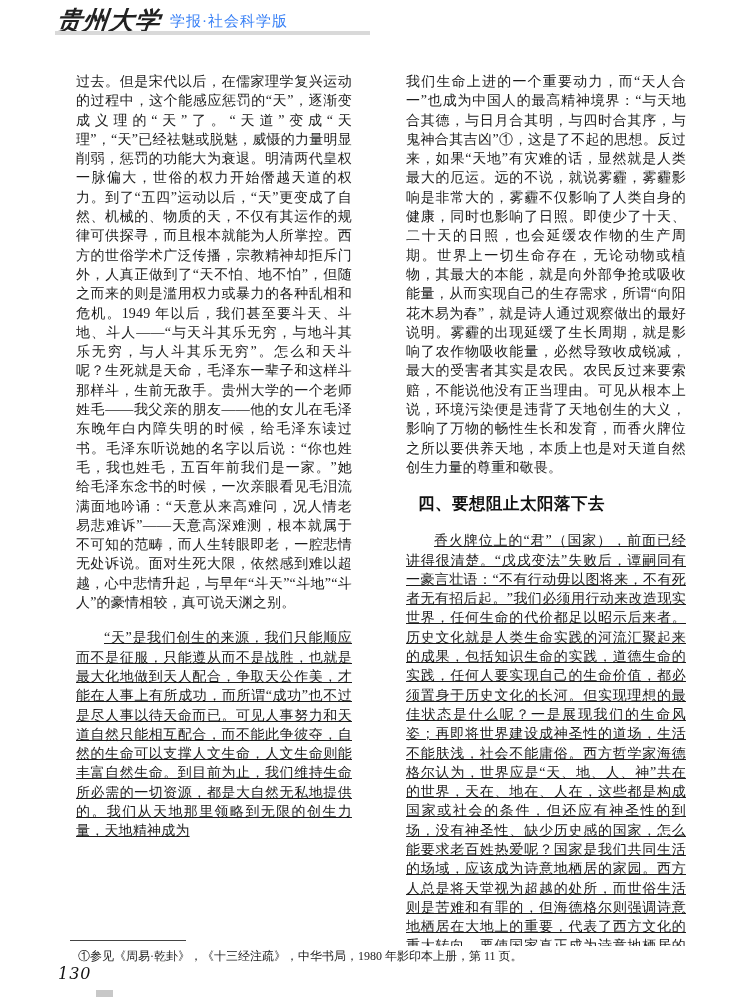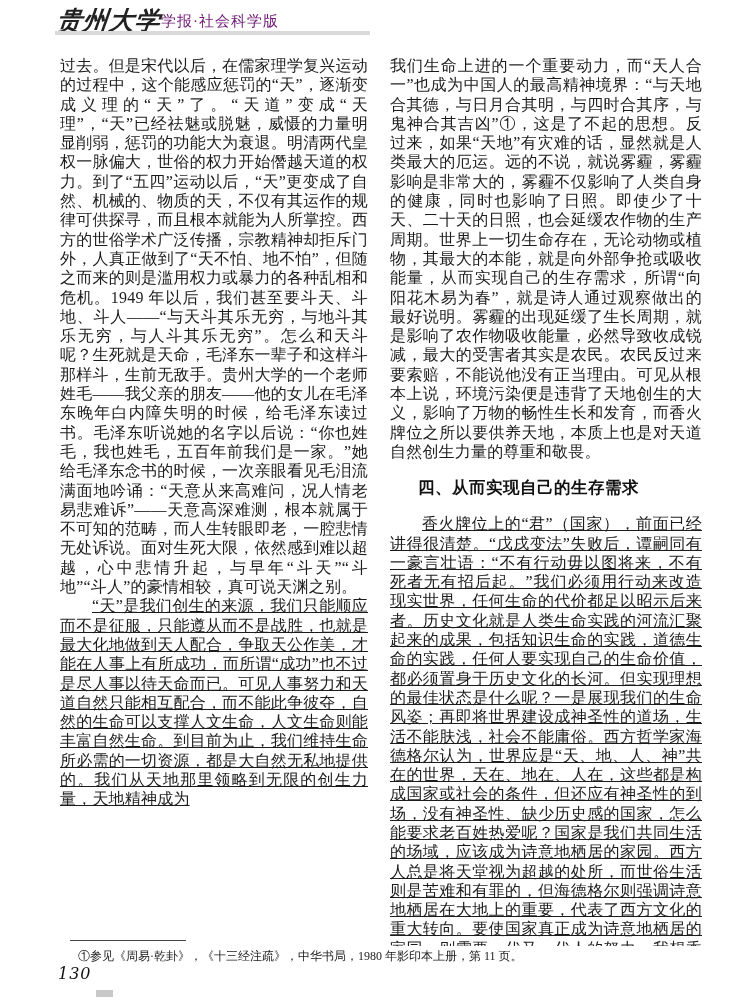--- a/index.html
+++ b/index.html
@@ -7,28 +7,28 @@
     position:relative;width:750px;height:1000px;background:#ffffff;overflow:hidden;
     font-family:"Liberation Serif","DejaVu Serif",serif;color:#1c1c1c;
   }
   
   .header{position:absolute;left:57px;top:4px;white-space:nowrap;}
   .logo{
     font-family:"DejaVu Serif","Liberation Serif",serif;
     font-style:italic;font-weight:bold;font-size:25px;color:#222;
     letter-spacing:1px;transform:skewX(-6deg);display:inline-block;
   }
-  .subtitle{font-size:15px;color:#701a75;letter-spacing:1px;vertical-align:3px;}
+  .subtitle{font-size:15px;color:#3b82f6;margin-left:9px;letter-spacing:1px;vertical-align:3px;}
   .header-rule{position:absolute;left:55px;top:31px;width:315px;height:4px;background:#d9d9d9;}
   
   .col{position:absolute;top:56px;overflow:hidden;}
   .col-left{left:60px;width:308px;height:860px;}
   .col-right{left:390px;width:312px;height:890px;}
   .col p{
-    margin:0;font-size:16px;line-height:19.3px;text-align:justify;
+    margin:16px;font-size:14px;line-height:19.3px;text-align:justify;
     text-justify:inter-ideograph;letter-spacing:0.2px;
   }
   .indent{text-indent:2em;text-decoration:underline;}
   .noindent{text-indent:0;}
   .section-heading{
     font-size:16.5px;font-weight:bold;color:#111;
     margin:16px 0 15px 28px;letter-spacing:0.5px;
   }
   
   .footnote-rule{position:absolute;left:70px;top:940px;width:116px;height:1px;background:#444;}
@@ -49,21 +49,21 @@
   </div>
   <div class="header-rule"></div>
 
   <div class="col col-left">
     <p class="noindent">过去。但是宋代以后，在儒家理学复兴运动的过程中，这个能感应惩罚的“天”，逐渐变成义理的“天”了。“天道”变成“天理”，“天”已经祛魅或脱魅，威慑的力量明显削弱，惩罚的功能大为衰退。明清两代皇权一脉偏大，世俗的权力开始僭越天道的权力。到了“五四”运动以后，“天”更变成了自然、机械的、物质的天，不仅有其运作的规律可供探寻，而且根本就能为人所掌控。西方的世俗学术广泛传播，宗教精神却拒斥门外，人真正做到了“天不怕、地不怕”，但随之而来的则是滥用权力或暴力的各种乱相和危机。1949 年以后，我们甚至要斗天、斗地、斗人——“与天斗其乐无穷，与地斗其乐无穷，与人斗其乐无穷”。怎么和天斗呢？生死就是天命，毛泽东一辈子和这样斗那样斗，生前无敌手。贵州大学的一个老师姓毛——我父亲的朋友——他的女儿在毛泽东晚年白内障失明的时候，给毛泽东读过书。毛泽东听说她的名字以后说：“你也姓毛，我也姓毛，五百年前我们是一家。”她给毛泽东念书的时候，一次亲眼看见毛泪流满面地吟诵：“天意从来高难问，况人情老易悲难诉”——天意高深难测，根本就属于不可知的范畴，而人生转眼即老，一腔悲情无处诉说。面对生死大限，依然感到难以超越，心中悲情升起，与早年“斗天”“斗地”“斗人”的豪情相较，真可说天渊之别。</p>
     <p class="indent">“天”是我们创生的来源，我们只能顺应而不是征服，只能遵从而不是战胜，也就是最大化地做到天人配合，争取天公作美，才能在人事上有所成功，而所谓“成功”也不过是尽人事以待天命而已。可见人事努力和天道自然只能相互配合，而不能此争彼夺，自然的生命可以支撑人文生命，人文生命则能丰富自然生命。到目前为止，我们维持生命所必需的一切资源，都是大自然无私地提供的。我们从天地那里领略到无限的创生力量，天地精神成为</p>
   </div>
 
   <div class="col col-right">
     <p class="noindent">我们生命上进的一个重要动力，而“天人合一”也成为中国人的最高精神境界：“与天地合其德，与日月合其明，与四时合其序，与鬼神合其吉凶”①，这是了不起的思想。反过来，如果“天地”有灾难的话，显然就是人类最大的厄运。远的不说，就说雾霾，雾霾影响是非常大的，雾霾不仅影响了人类自身的健康，同时也影响了日照。即使少了十天、二十天的日照，也会延缓农作物的生产周期。世界上一切生命存在，无论动物或植物，其最大的本能，就是向外部争抢或吸收能量，从而实现自己的生存需求，所谓“向阳花木易为春”，就是诗人通过观察做出的最好说明。雾霾的出现延缓了生长周期，就是影响了农作物吸收能量，必然导致收成锐减，最大的受害者其实是农民。农民反过来要索赔，不能说他没有正当理由。可见从根本上说，环境污染便是违背了天地创生的大义，影响了万物的畅性生长和发育，而香火牌位之所以要供养天地，本质上也是对天道自然创生力量的尊重和敬畏。</p>
-    <h3 class="section-heading">四、从而实现自己的生存需求</h3>
+    <h3 class="section-heading">四、要想阻止太阳落下去</h3>
     <p class="indent">香火牌位上的“君”（国家），前面已经讲得很清楚。“戊戌变法”失败后，谭嗣同有一豪言壮语：“不有行动毋以图将来，不有死者无有招后起。”我们必须用行动来改造现实世界，任何生命的代价都足以昭示后来者。历史文化就是人类生命实践的河流汇聚起来的成果，包括知识生命的实践，道德生命的实践，任何人要实现自己的生命价值，都必须置身于历史文化的长河。但实现理想的最佳状态是什么呢？一是展现我们的生命风姿；再即将世界建设成神圣性的道场，生活不能肤浅，社会不能庸俗。西方哲学家海德格尔认为，世界应是“天、地、人、神”共在的世界，天在、地在、人在，这些都是构成国家或社会的条件，但还应有神圣性的到场，没有神圣性、缺少历史感的国家，怎么能要求老百姓热爱呢？国家是我们共同生活的场域，应该成为诗意地栖居的家园。西方人总是将天堂视为超越的处所，而世俗生活则是苦难和有罪的，但海德格尔则强调诗意地栖居在大地上的重要，代表了西方文化的重大转向。要使国家真正成为诗意地栖居的家园，则需要一代又一代人的努力。我想香火牌位上供奉的“君”，显然象征的就是这样的国家。</p>
     <p class="indent">谭嗣同说的行动，朱元璋也跟着一命呜呼。没有</p>
   </div>
 
   <div class="footnote-rule"></div>
   <div class="footnote">①参见《周易·乾卦》，《十三经注疏》，中华书局，1980 年影印本上册，第 11 页。</div>
 
   <div class="page-number">130</div>
   <div class="page-number-deco"></div>
 

